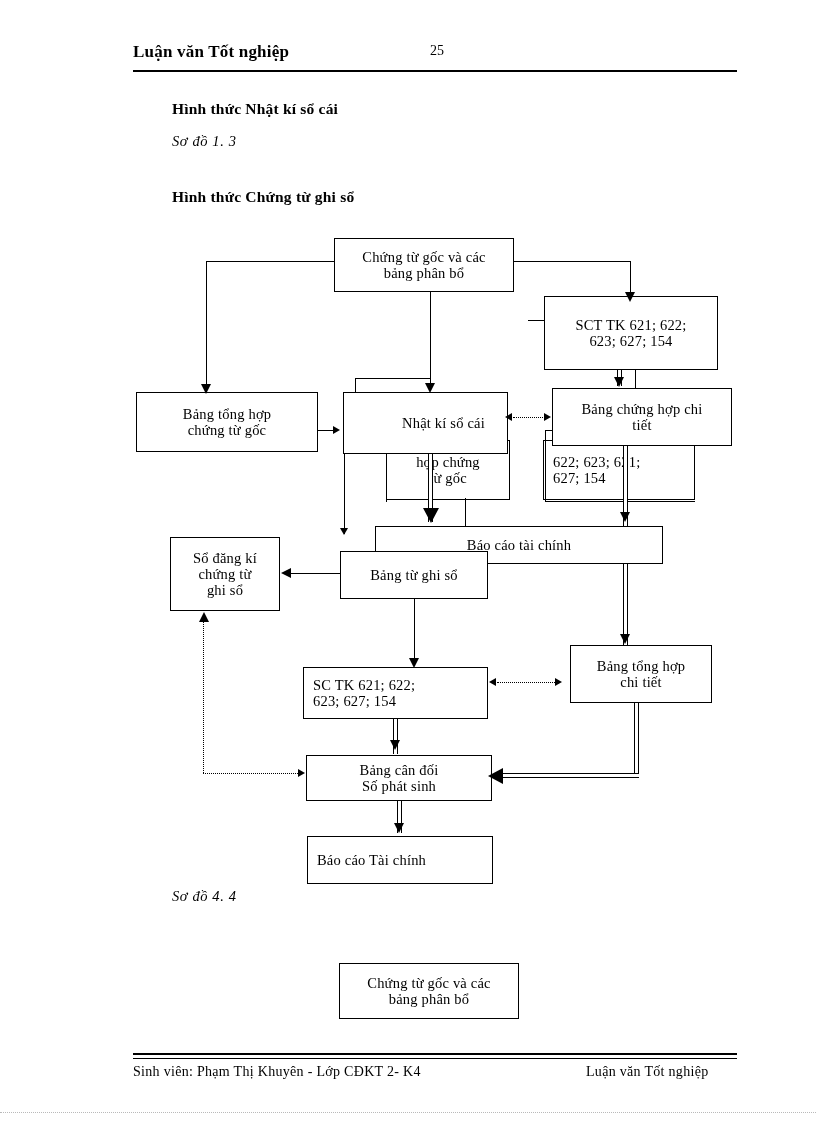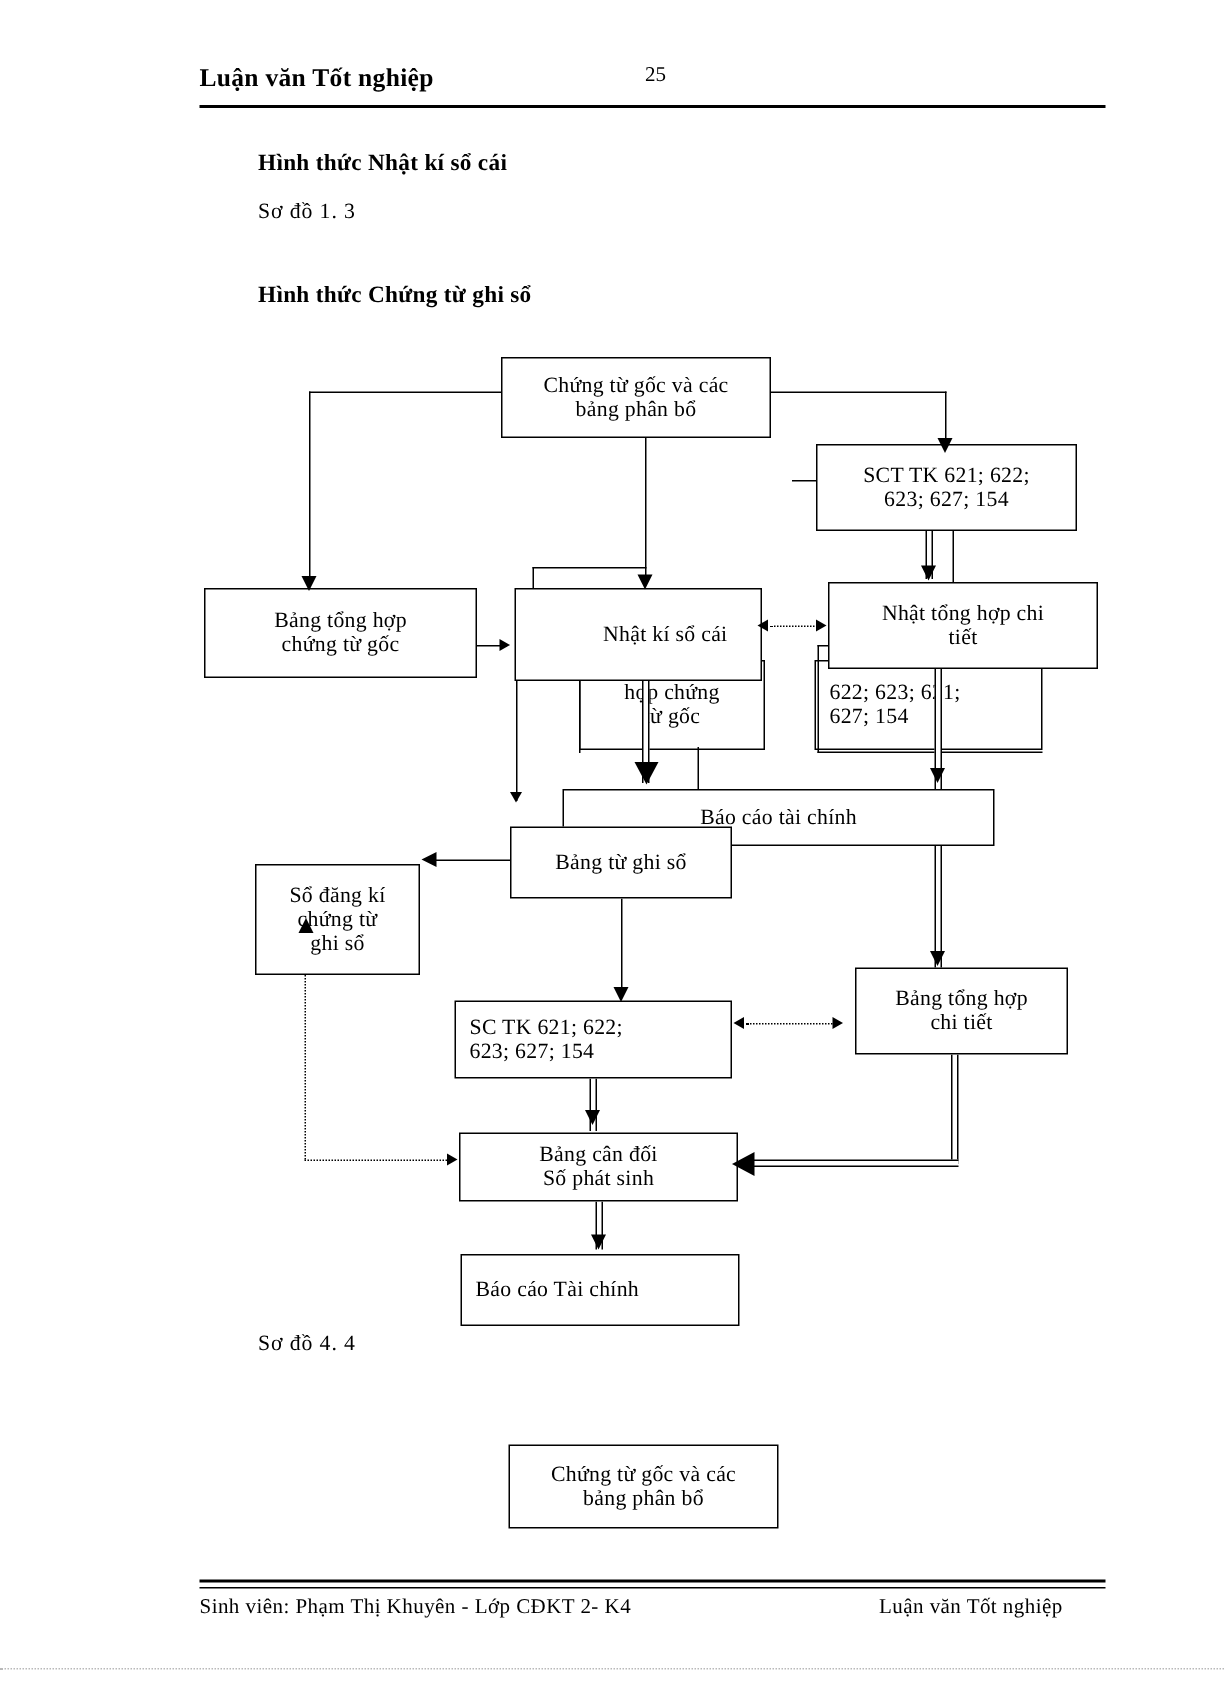--- a/index.html
+++ b/index.html
@@ -11,21 +11,21 @@
   .page{position:absolute;inset:0;background:#ffffff;}
 
   
   #header-area{position:absolute;left:133px;top:42px;width:604px;height:30px;}
   #header-title{position:absolute;left:0;top:0;font-size:17px;font-weight:bold;letter-spacing:.2px;white-space:nowrap;}
   #header-page-number{position:absolute;left:297px;top:1px;font-size:14px;}
   #header-rule{position:absolute;left:133px;top:70px;width:604px;height:0;border-top:2.5px solid #000;}
 
   
   .heading{position:absolute;font-size:15.5px;font-weight:bold;white-space:nowrap;letter-spacing:.2px;}
-  .caption{position:absolute;font-size:14.5px;white-space:nowrap;letter-spacing:.6px;}
+  .caption{position:absolute;font-size:14.5px;font-style:italic;white-space:nowrap;letter-spacing:.6px;}
   #heading-1{left:172px;top:100px;}
   #caption-1{left:172px;top:133px;}
   #heading-2{left:172px;top:188px;}
   #caption-2{left:172px;top:888px;}
 
   
   #diagram{position:absolute;left:0;top:0;width:816px;height:1123px;}
 
   .node{
     position:absolute;box-sizing:border-box;border:1.3px solid #000;background:#fff;
@@ -104,33 +104,33 @@
 
     <div class="ln h" style="left:514px;top:261px;width:117px;"></div>
     <div class="ln v" style="left:630px;top:261px;height:35px;"></div>
     <div class="ah down" style="left:625px;top:292px;"></div>
 
     <div class="ln h" style="left:528px;top:320px;width:17px;"></div>
 
     <div class="node front" style="left:334px;top:238px;width:180px;height:54px;">Chứng từ gốc và các
 bảng phân bổ</div>
 
-    <div class="node front" style="left:544px;top:296px;width:174px;height:58px;">SCT TK 621; 622;
+    <div class="node front" style="left:544px;top:296px;width:174px;height:74px;">SCT TK 621; 622;
 623; 627; 154</div>
 
     <div class="dbl v" style="left:617px;top:354px;height:32px;"></div>
     <div class="ah down" style="left:614px;top:377px;"></div>
     <div class="ln v" style="left:635px;top:354px;height:34px;"></div>
 
     <div class="node front" style="left:136px;top:392px;width:182px;height:60px;">Bảng tổng hợp
 chứng từ gốc</div>
 
     <div class="node front" style="left:343px;top:392px;width:165px;height:62px;padding-left:40px;">Nhật kí sổ cái</div>
 
-    <div class="node front" style="left:552px;top:388px;width:180px;height:58px;">Nhật tổng hợp chi
+    <div class="node front" style="left:552px;top:388px;width:180px;height:58px;">Bảng chứng hợp chi
 tiết</div>
 
     <div class="ln h" style="left:318px;top:430px;width:20px;"></div>
     <div class="ah sm right" style="left:333px;top:426px;"></div>
 
     <div class="dot h" style="left:513px;top:417px;width:36px;"></div>
     <div class="ah sm left" style="left:505px;top:413px;"></div>
     <div class="ah sm right" style="left:544px;top:413px;"></div>
 
     <div class="ln v" style="left:545px;top:430px;height:72px;"></div>
@@ -146,21 +146,21 @@
     <div class="ah sm down" style="left:340px;top:528px;"></div>
 
     <div class="ln v" style="left:465px;top:498px;height:30px;"></div>
 
     <div class="dbl v" style="left:623px;top:446px;height:206px;"></div>
     <div class="ah down" style="left:620px;top:512px;"></div>
     <div class="ah down" style="left:620px;top:634px;"></div>
 
     <div class="node front" style="left:375px;top:526px;width:288px;height:38px;">Báo cáo tài chính</div>
 
-    <div class="node front" style="left:170px;top:537px;width:110px;height:74px;margin-top:39px;">Sổ đăng kí
+    <div class="node front" style="left:170px;top:537px;width:110px;height:74px;">Sổ đăng kí
 chứng từ
 ghi sổ</div>
 
     <div class="node front" style="left:340px;top:551px;width:148px;height:48px;">Bảng từ ghi sổ</div>
 
     <div class="ln h" style="left:288px;top:573px;width:52px;"></div>
     <div class="ah left" style="left:281px;top:568px;"></div>
 
     <div class="dot v" style="left:203px;top:620px;height:153px;"></div>
     <div class="dot h" style="left:203px;top:773px;width:97px;"></div>

